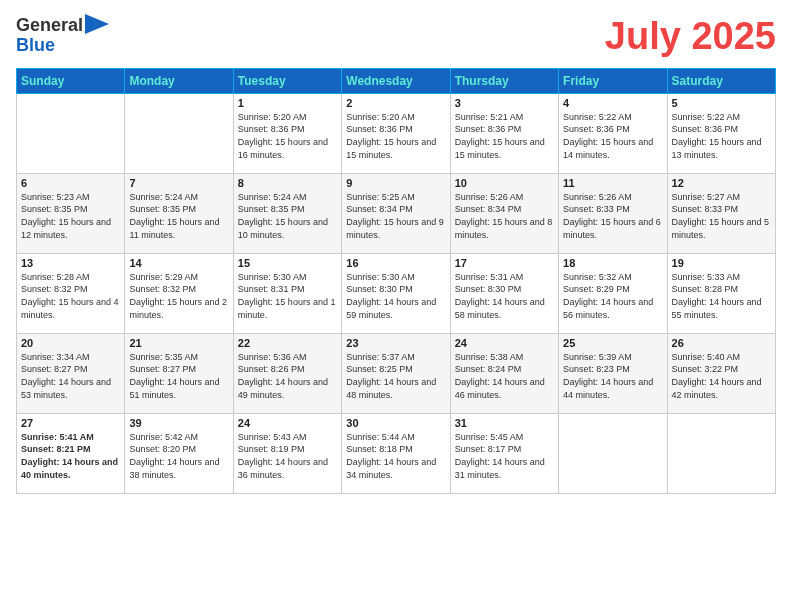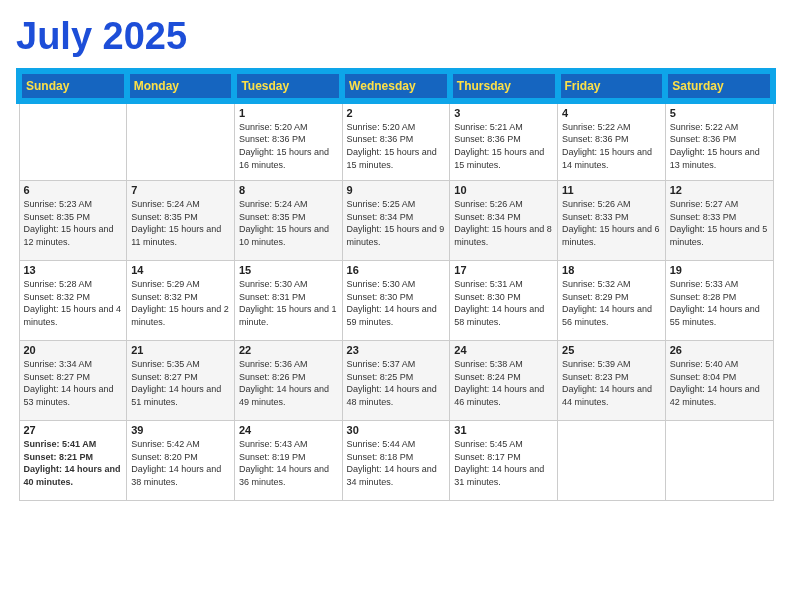--- a/index.html
+++ b/index.html
@@ -39,41 +39,41 @@
       margin-left: 2px;
       position: relative;
       top: -2px;
     }
     .title-block {
       text-align: right;
     }
     .main-title {
       font-size: 38px;
       font-weight: bold;
-      color: #1d4ed8;
+      color: #ef4444;
       line-height: 1.1;
     }
     .subtitle {
       font-size: 14px;
       color: #444;
       margin-top: 2px;
     }
     .calendar {
       width: 100%;
       border-collapse: collapse;
       font-size: 10px;
     }
     .calendar thead th {
       background: #1565c0;
-      color: #fde047;
+      color: #5eead4;
       padding: 5px 4px;
       text-align: left;
       font-size: 12px;
       font-weight: bold;
-      border: 6px solid #0ea5e9;
+      border: 1px solid #0ea5e9;
     }
     .calendar tbody td {
       border: 1px solid #ccc;
       vertical-align: top;
       padding: 3px 4px;
       width: calc(100% / 7);
       height: 80px;
       background: #fff;
     }
     .calendar tbody tr:nth-child(even) td {
@@ -92,20 +92,35 @@
     }
     .empty-cell {
       background: #fff !important;
     }
   </style>
 </head>
 <body>
 
 <div class="page">
   <div class="header">
+    <div class="logo">
+      <div>
+        <div style="display:flex; align-items:center;">
+          <span class="logo-text">
+            <span class="logo-general">General</span>
+          </span>
+          <svg class="logo-icon" viewBox="0 0 24 20" fill="none" xmlns="http://www.w3.org/2000/svg">
+            <polygon points="0,0 24,10 0,20" fill="#1565c0"></polygon>
+          </svg>
+        </div>
+        <div>
+          <span class="logo-text logo-blue">Blue</span>
+        </div>
+      </div>
+    </div>
     <div class="title-block">
       <div class="main-title">July 2025</div>
     </div>
   </div>
 
   <table class="calendar">
     <thead>
       <tr>
       <th>Sunday</th>
           <th>Monday</th>
@@ -272,21 +287,21 @@
           </td>
           <td>
             <div class="day-number">25</div>
             <div class="day-info" style="white-space: pre-line;">Sunrise: 5:39 AM
 Sunset: 8:23 PM
 Daylight: 14 hours and 44 minutes.</div>
           </td>
           <td>
             <div class="day-number">26</div>
             <div class="day-info" style="white-space: pre-line;">Sunrise: 5:40 AM
-Sunset: 8:04 PM
+Sunset: 3:22 PM
 Daylight: 14 hours and 42 minutes.</div>
           </td>
         </tr>
         <tr>
           <td>
             <div class="day-number">27</div>
             <div class="day-info" style="white-space: pre-line; font-weight: bold;">Sunrise: 5:41 AM
 Sunset: 8:21 PM
 Daylight: 14 hours and 40 minutes.</div>
           </td>

